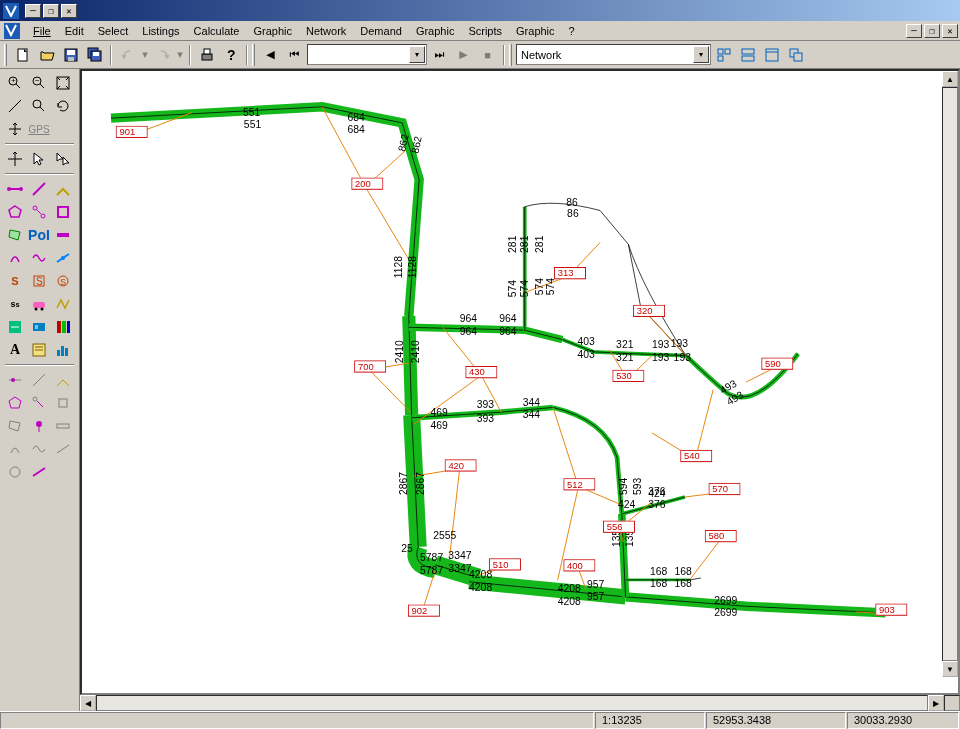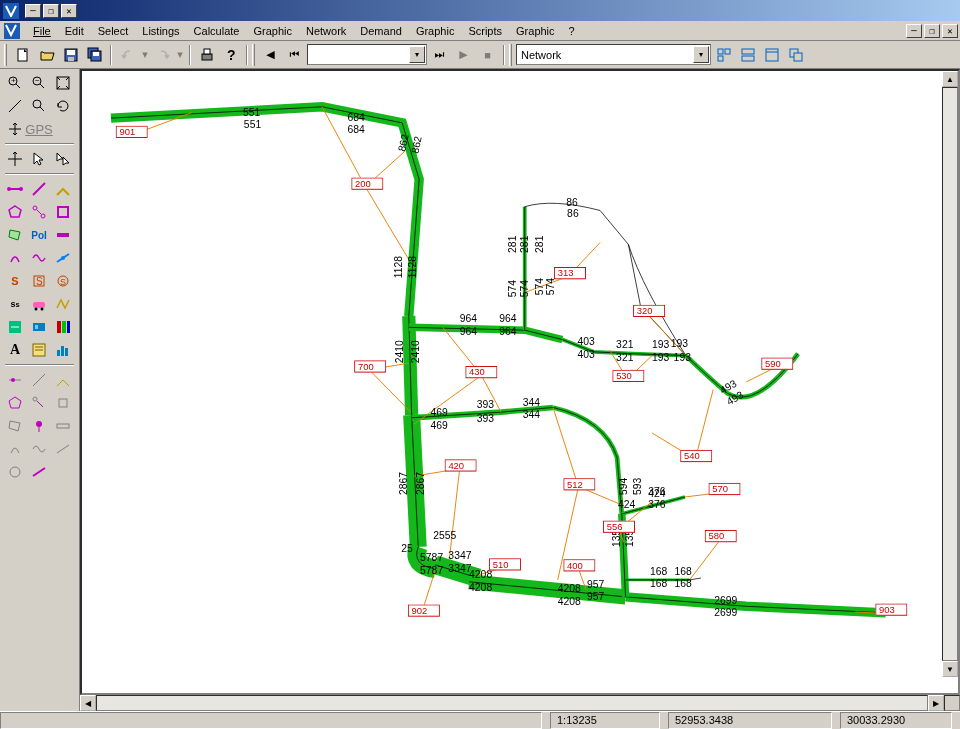--- a/index.html
+++ b/index.html
@@ -178,34 +178,34 @@
   border-top: 1px solid #fff;
   font-size: 11px;
 }
 .statusbar .cell {
   border: 1px solid #808080;
   border-top-color: #808080;
   border-left-color: #808080;
   border-right-color: #fff;
   border-bottom-color: #fff;
   padding: 1px 6px;
-  margin-right: 8px;
+  margin-right: 1px;
 }
 .zone-label {
   border: 1px solid #cc0000;
   background: #fff;
   color: #cc0000;
   font-size: 10px;
   padding: 0 3px;
 }
 .link-label {
   font-size: 11px;
   fill: #000;
 }
-.gps-text { font-size: 13px; color: #808080; text-decoration: underline; }
+.gps-text { font-size: 10px; color: #808080; text-decoration: underline; }
 </style>
 </head>
 <body>
 
 <div class="titlebar">
   <div class="app-icon">
     <svg width="12" height="12">
         <path d="M1 1 L6 11 L11 1" stroke="#fff" stroke-width="2" fill="none"></path>
       </svg>
   </div>
@@ -446,21 +446,21 @@
             <rect x="3" y="3" width="10" height="10" fill="none" stroke="#c000c0" stroke-width="2"></rect>
           </svg>
         </div>
     </div>
     <div class="tool-row">
       <div class="tool-btn">
           <svg width="16" height="16">
             <polygon points="3,3 13,5 11,13 2,10" fill="#a0e0a0" stroke="#008000"></polygon>
           </svg>
         </div>
-      <div class="tool-btn" style="font-size:10px;font-weight:bold;color:#0060c0">PoI</div>
+      <div class="tool-btn" style="font-size:14px;font-weight:bold;color:#0060c0">PoI</div>
       <div class="tool-btn">
           <svg width="16" height="16">
             <rect x="2" y="6" width="12" height="4" fill="#c000c0"></rect>
           </svg>
         </div>
     </div>
     <div class="tool-row">
       <div class="tool-btn">
           <svg width="16" height="16">
             <path d="M4 12 Q8 2 12 12" fill="none" stroke="#c000c0" stroke-width="1.5"></path>
@@ -810,15 +810,15 @@
       <div class="track"></div>
       <div class="sbtn">▶</div>
       <div class="sbtn" style="border:1px inset #808080"></div>
     </div>
   </div>
 </div>
 
 <div class="statusbar">
   <div class="cell" style="flex:1"></div>
   <div class="cell" style="width:110px">1:13235</div>
-  <div class="cell" style="width:164px">52953.3438</div>
+  <div class="cell" style="width:140px">52953.3438</div>
   <div class="cell" style="width:112px">30033.2930</div>
 </div>
 
 </body></html>

